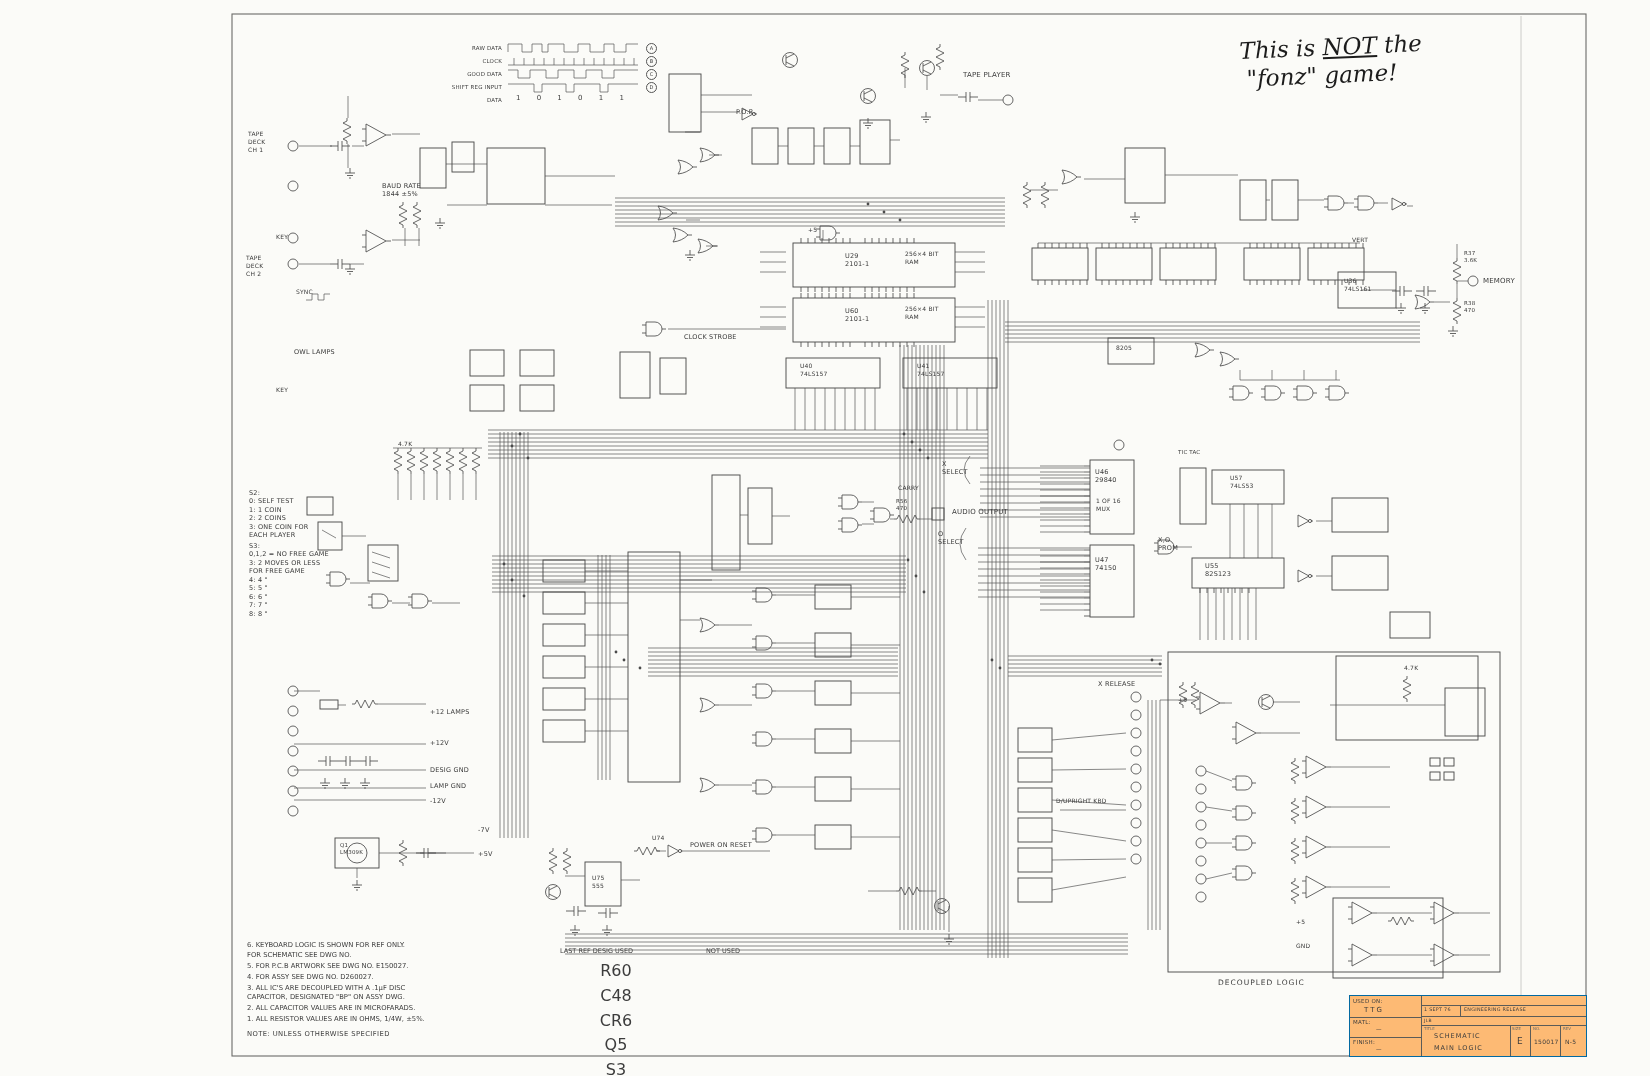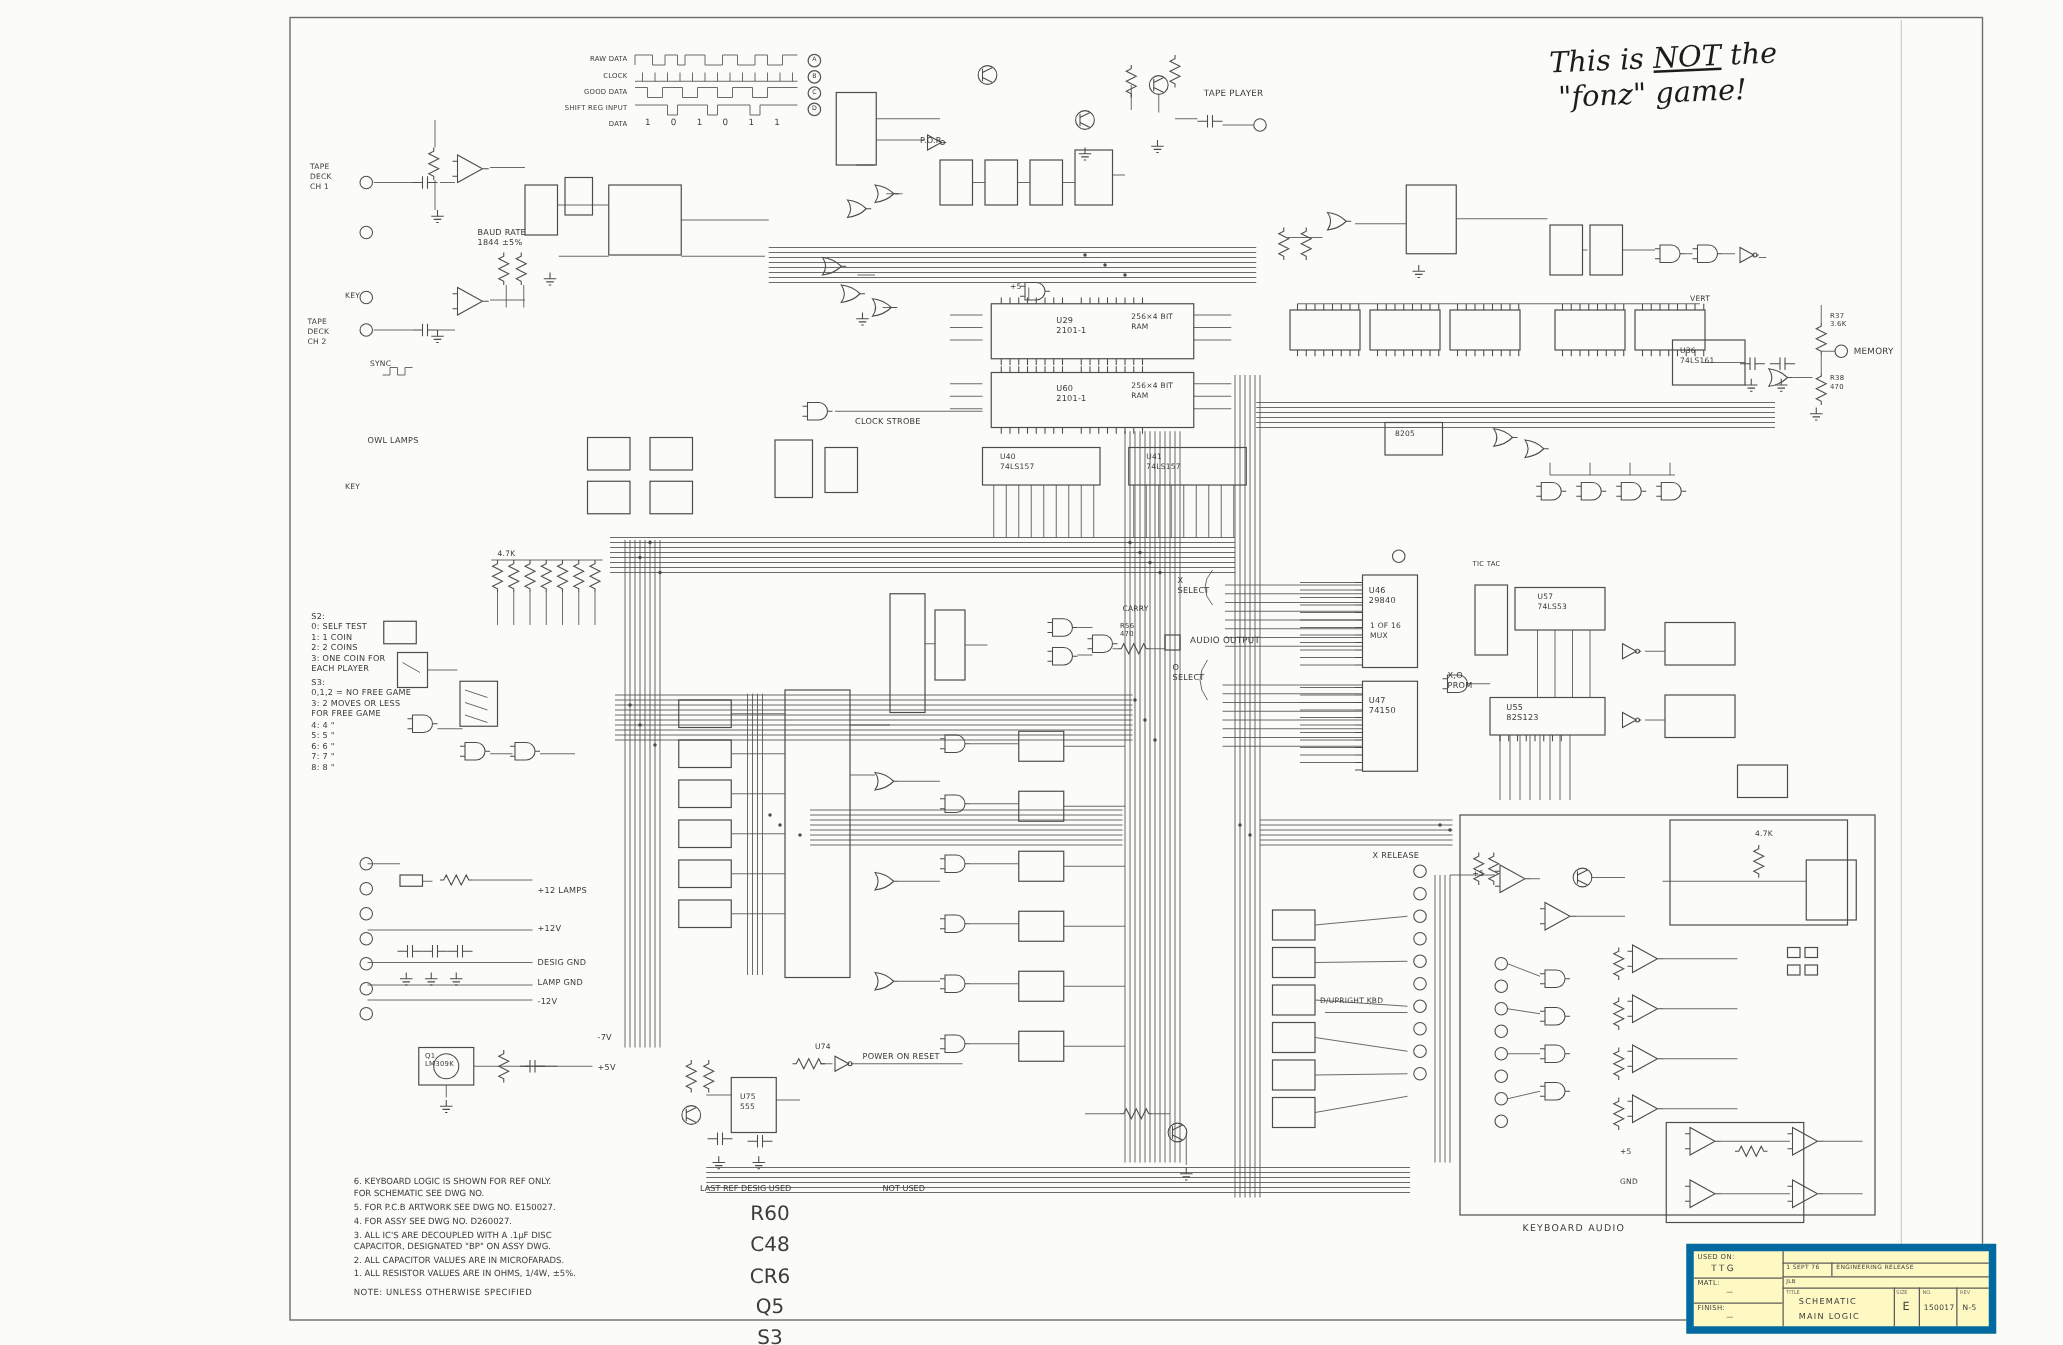--- a/index.html
+++ b/index.html
@@ -12,23 +12,23 @@
   .chips rect{stroke:#4c4c4c;stroke-width:.95;fill:none}
   .parts{stroke:#4c4c4c;fill:none;stroke-width:.85}
   .dots circle{fill:#4a4a4a;stroke:none}
   .L{position:absolute;font-size:6.5px;line-height:1.3;letter-spacing:.2px;white-space:pre-line;color:#3a3a3a;}
   .s55{font-size:5.5px}.s6{font-size:6px}.s7{font-size:7px}.s75{font-size:7.5px;letter-spacing:1px}
   .hand{position:absolute;font-family:"DejaVu Serif",serif;font-style:italic;color:#1c1c1c;
         transform:rotate(-2.5deg);font-size:23px;line-height:1.2;}
   .hand .u{text-decoration:underline;}
   .tl-lbl{position:absolute;font-size:5.5px;letter-spacing:.3px}
   .tl-micro{position:absolute;font-size:4px;color:#6b6b68}
-  .tb{position:absolute;border:6px solid #0369a1;background:#fef9c3}
+  .tb{position:absolute;border:1px solid #0369a1;background:#fdba74}
   .tbline{position:absolute;background:#5c5c58}
-  .notes{position:absolute;left:247px;top:941px;width:310px;font-size:6.8px;line-height:1.4;margin-left:36px;}
+  .notes{position:absolute;left:247px;top:941px;width:310px;font-size:6.8px;line-height:1.4;}
   .notes div{white-space:pre-line;margin-bottom:1.5px}
   .notes .foot{margin-top:5px;letter-spacing:.4px}
   .refs{position:absolute;font-size:6.5px}
   .refcol{position:absolute;left:596px;top:959px;line-height:1.55;text-align:center;width:40px}
   .tim{position:absolute;font-size:5.5px;width:64px;text-align:right;letter-spacing:.2px}
   .mark{position:absolute;width:9px;height:9px;border:.7px solid #555;border-radius:50%;
         font-size:5px;text-align:center;line-height:9px;}
   .bits{position:absolute;left:516px;top:94px;font-size:7px;word-spacing:13px;letter-spacing:.5px}
 </style>
 </head>
@@ -522,21 +522,21 @@
 74LS161</div>
 <div class="L s6" style="left:1352px;top:236px">VERT</div>
 <div class="L s7" style="left:1483px;top:277px">MEMORY</div>
 <div class="L s55" style="left:1464px;top:250px">R37
 3.6K</div>
 <div class="L s55" style="left:1464px;top:300px">R38
 470</div>
 <div class="L" style="left:1098px;top:680px">X RELEASE</div>
 <div class="L s6" style="left:1178px;top:696px">+5</div>
 <div class="L s6" style="left:1056px;top:797px">D/UPRIGHT KBD</div>
-<div class="L s75" style="left:1218px;top:978px">KEYBOARD AUDIO</div>
+<div class="L s75" style="left:1218px;top:978px">DECOUPLED LOGIC</div>
 <div class="L s6" style="left:1404px;top:664px">4.7K</div>
 <div class="L" style="left:430px;top:708px">+12 LAMPS</div>
 <div class="L" style="left:430px;top:739px">+12V</div>
 <div class="L" style="left:430px;top:766px">DESIG GND</div>
 <div class="L" style="left:430px;top:782px">LAMP GND</div>
 <div class="L" style="left:430px;top:797px">-12V</div>
 <div class="L" style="left:478px;top:826px">-7V</div>
 <div class="L" style="left:478px;top:850px">+5V</div>
 <div class="L s6" style="left:808px;top:226px">+5</div>
 <div class="L s55" style="left:340px;top:842px">Q1

